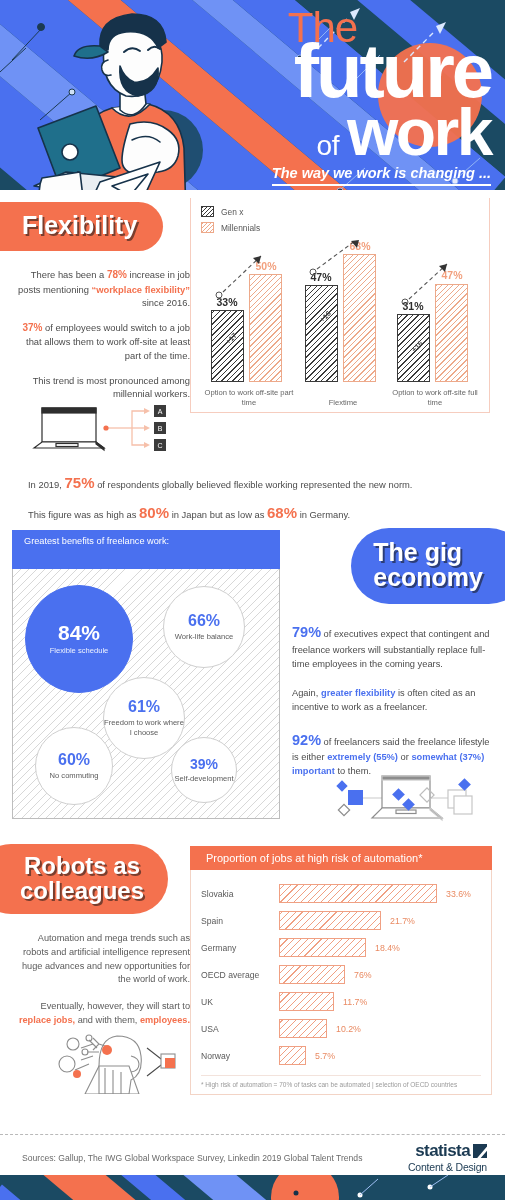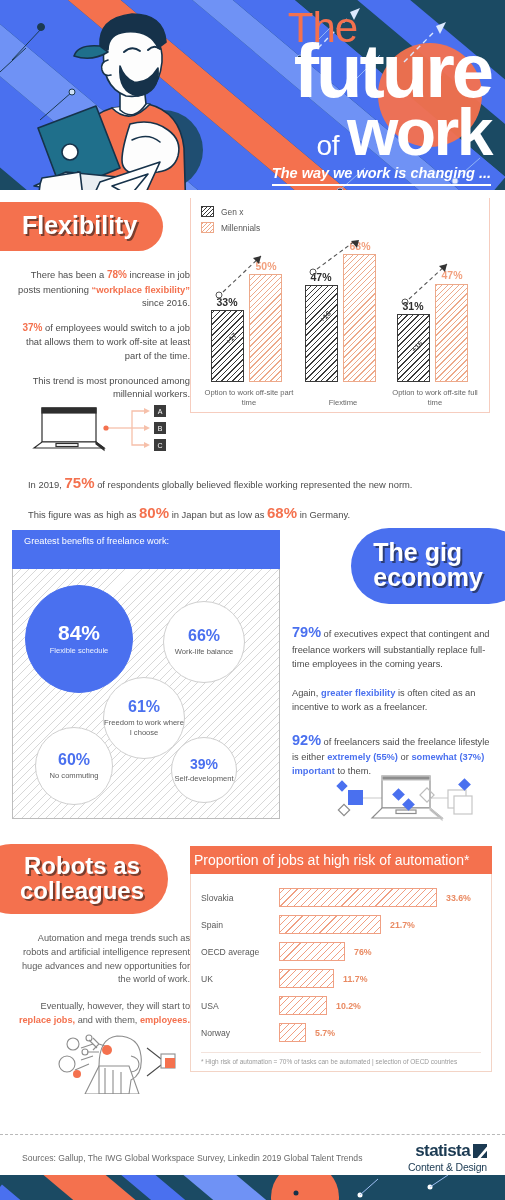--- a/index.html
+++ b/index.html
@@ -134,27 +134,27 @@
   .rob-pill-wrap { position: absolute; left: -24px; top: 4px; }
   .rob-pill { font-size: 24px; padding: 9px 24px 11px 44px; border-radius: 40px; text-align: center; line-height: 1.05; }
   .rob-text {
     position: absolute; left: 14px; top: 92px; width: 176px; text-align: right;
     font-size: 9.2px; color: #5a5a5a; line-height: 1.5;
   }
   .rob-text p { margin-bottom: 13px; }
   .rob-ill { position: absolute; left: 55px; top: 188px; }
 
   .auto-card { position: absolute; left: 190px; top: 6px; width: 302px; }
-  .auto-hdr { background: #f4714e; color: #fff; font-size: 14px; padding: 6px 0 6px 4px; }
+  .auto-hdr { background: #f4714e; color: #fff; font-size: 11px; padding: 6px 0 6px 16px; }
   .auto-body { border: 1px solid #f3d4c6; border-top: none; padding: 10px 10px 6px 10px; background: #fff; }
   .arow { display: flex; align-items: center; height: 27px; }
   .aname { width: 78px; font-size: 8.6px; color: #5a5a5a; }
   .abar { height: 19px; border: 1px solid #f0a083;
     background: repeating-linear-gradient(-45deg,#fff 0 4px,#f0a083 4px 4.8px); }
-  .aval { font-size: 8.8px; color: #e98a62; margin-left: 9px; white-space: nowrap; font-weight: bold; }
+  .aval { font-size: 8.8px; color: #e98a62; margin-left: 9px; white-space: nowrap; }
   .anote { font-size: 6.5px; color: #9a9a9a; margin-top: 6px; padding-top: 5px; border-top: 1px solid #f3e3dc; }
 
   
   .dash-div { position: absolute; left: 0; right: 0; top: 1134px;
     border-top: 1px dashed #b9b9b9; }
   .footer { position: absolute; left: 0; top: 1135px; width: 505px; height: 40px; background: #fff; }
   .src { position: absolute; left: 22px; top: 18px; font-size: 8.6px; color: #6a6a6a; }
   .logo { position: absolute; right: 18px; top: 6px; text-align: right; }
   .logo-main { font-size: 17px; font-weight: bold; color: #1b3a52; letter-spacing: -0.6px; }
   .logo-sub { font-size: 10.5px; color: #1b3a52; letter-spacing: -0.2px; }
@@ -388,21 +388,21 @@
 
   <div class="section gig-sec">
 
     <div class="gig-card">
       <div class="gig-card-hdr">Greatest benefits of freelance work:</div>
       <div class="bubble-box">
         <div class="bub filled" style="left:12px; top:16px; width:108px; height:108px;">
           <span class="pct" style="font-size:21px">84%</span>
           <span class="lab">Flexible schedule</span>
         </div>
-        <div class="bub" style="left:150px; top:32px; width:82px; height:82px;">
+        <div class="bub" style="left:150px; top:17px; width:82px; height:82px;">
           <span class="pct" style="font-size:16px">66%</span>
           <span class="lab">Work-life balance</span>
         </div>
         <div class="bub" style="left:90px; top:108px; width:82px; height:82px;">
           <span class="pct" style="font-size:16px">61%</span>
           <span class="lab">Freedom to work where I choose</span>
         </div>
         <div class="bub" style="left:22px; top:158px; width:78px; height:78px;">
           <span class="pct" style="font-size:16px">60%</span>
           <span class="lab">No commuting</span>
@@ -498,20 +498,25 @@
       <div class="auto-body">
         <div class="arow">
           <span class="aname">Slovakia</span>
           <span class="abar" style="width:158px"></span>
           <span class="aval">33.6%</span>
         </div>
         <div class="arow">
           <span class="aname">Spain</span>
           <span class="abar" style="width:102px"></span>
           <span class="aval">21.7%</span>
+        </div>
+        <div class="arow">
+          <span class="aname">Germany</span>
+          <span class="abar" style="width:87px"></span>
+          <span class="aval">18.4%</span>
         </div>
         <div class="arow">
           <span class="aname">OECD average</span>
           <span class="abar" style="width:66px"></span>
           <span class="aval">76%</span>
         </div>
         <div class="arow">
           <span class="aname">UK</span>
           <span class="abar" style="width:55px"></span>
           <span class="aval">11.7%</span>

